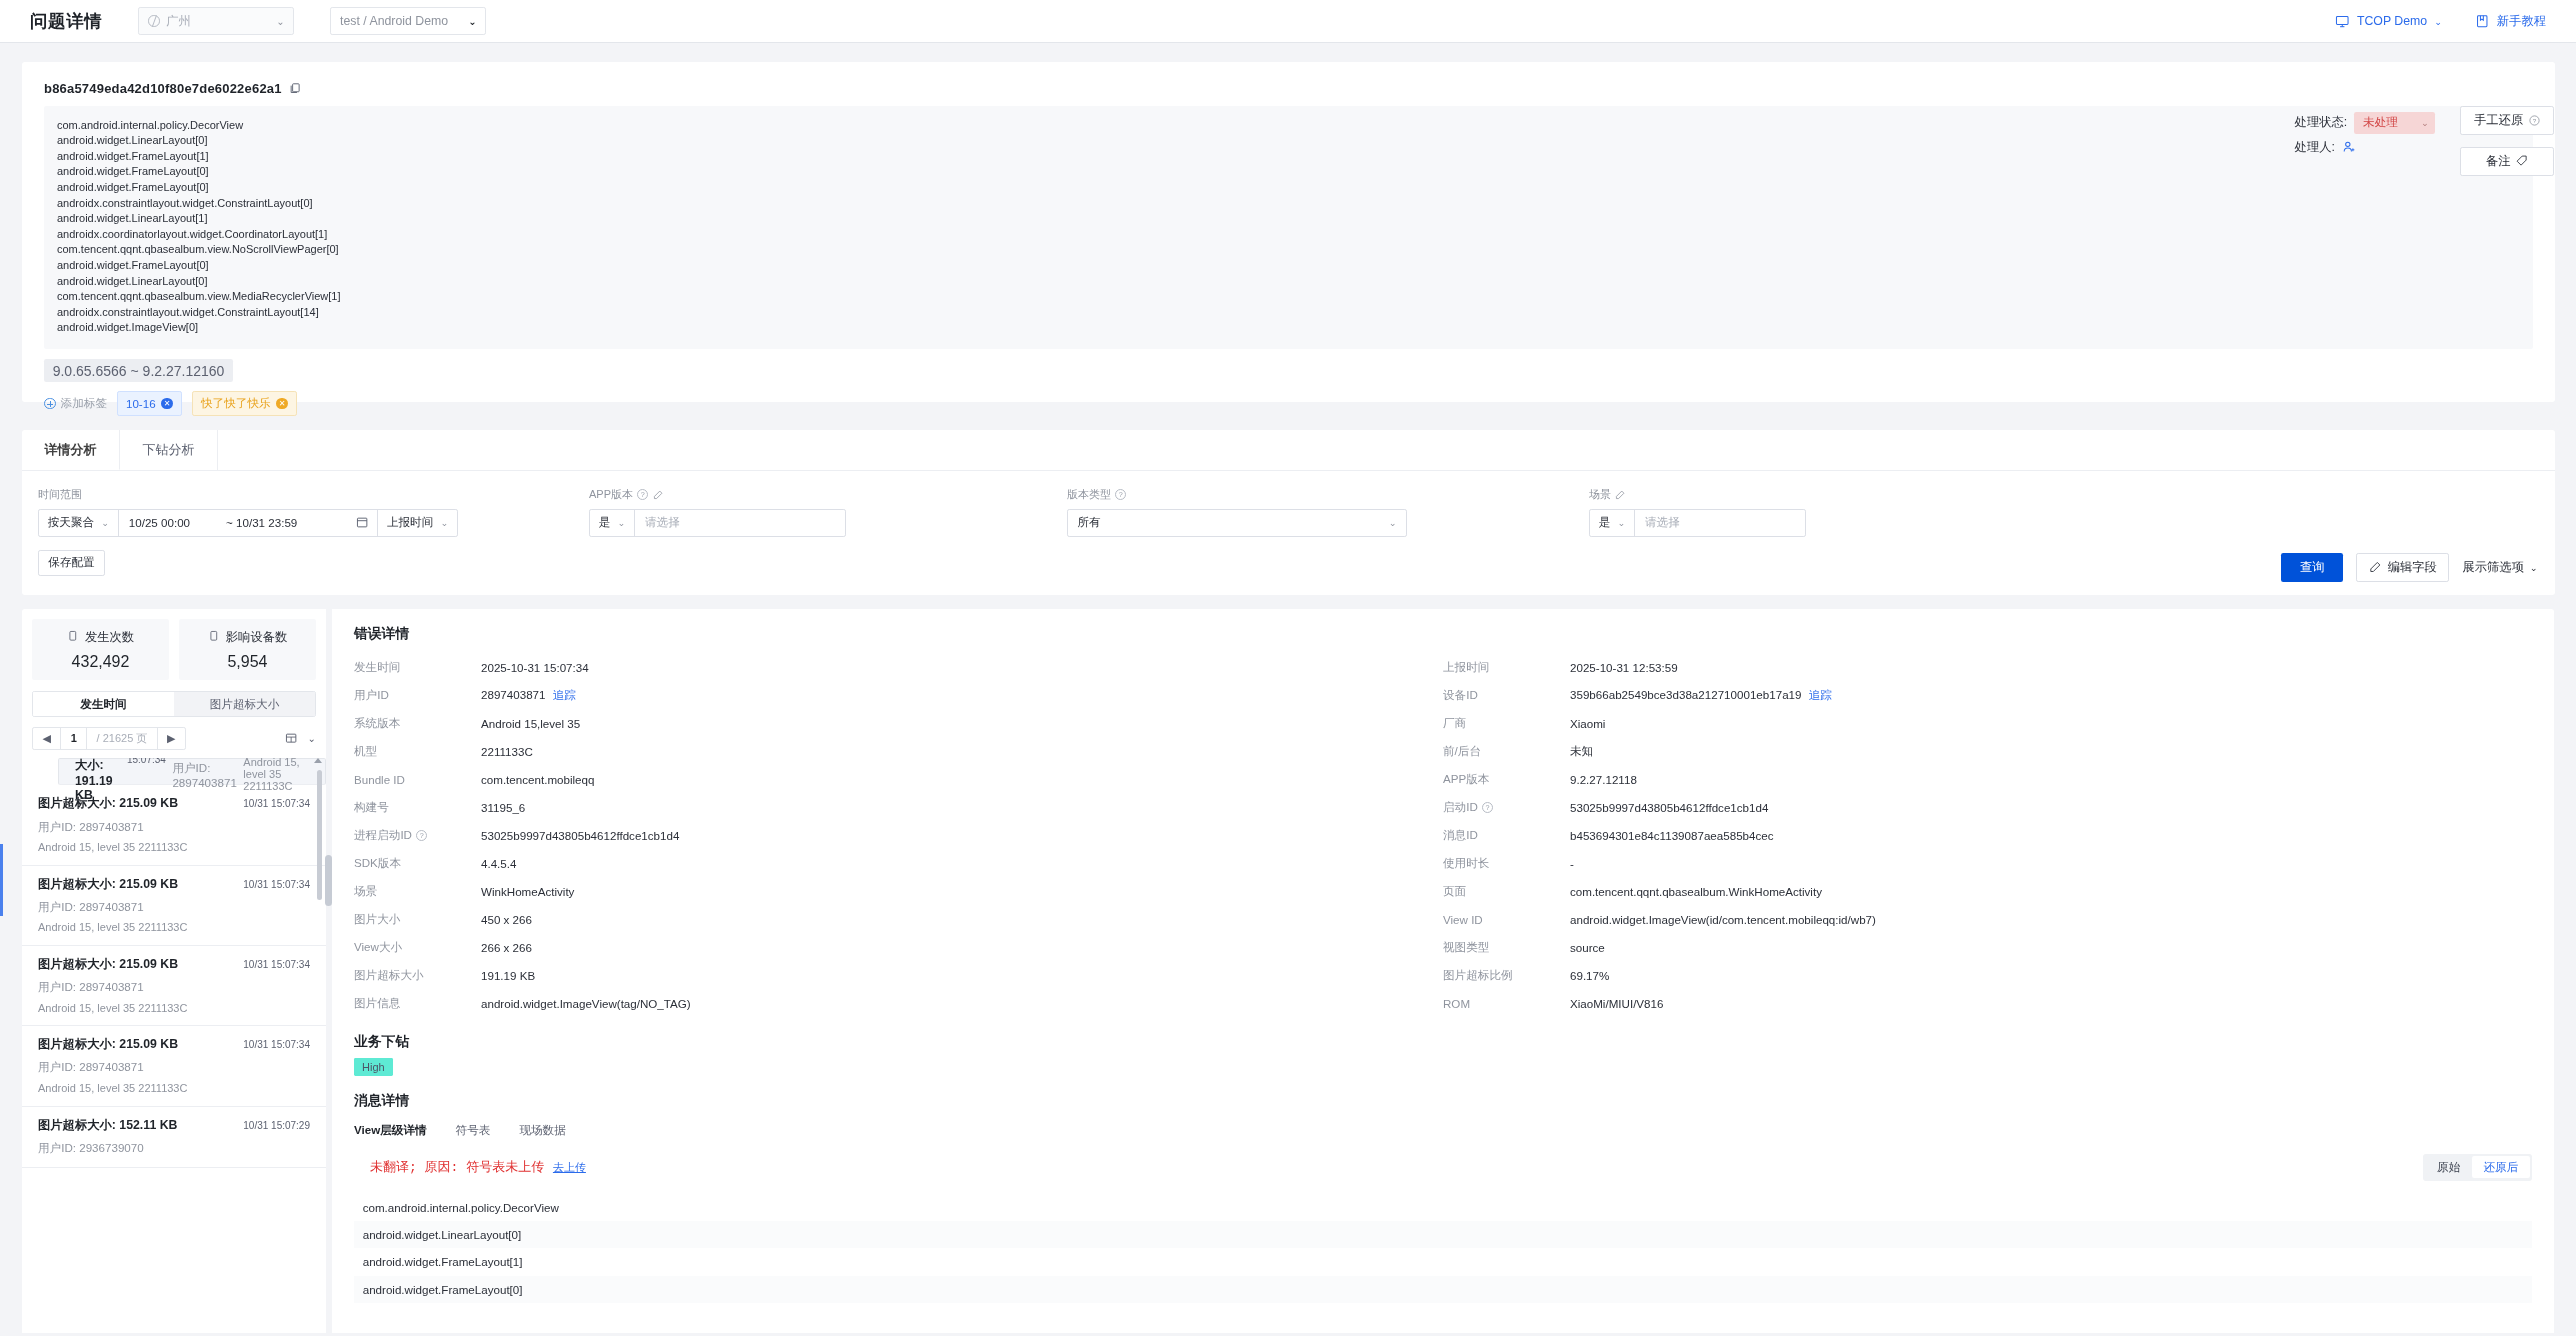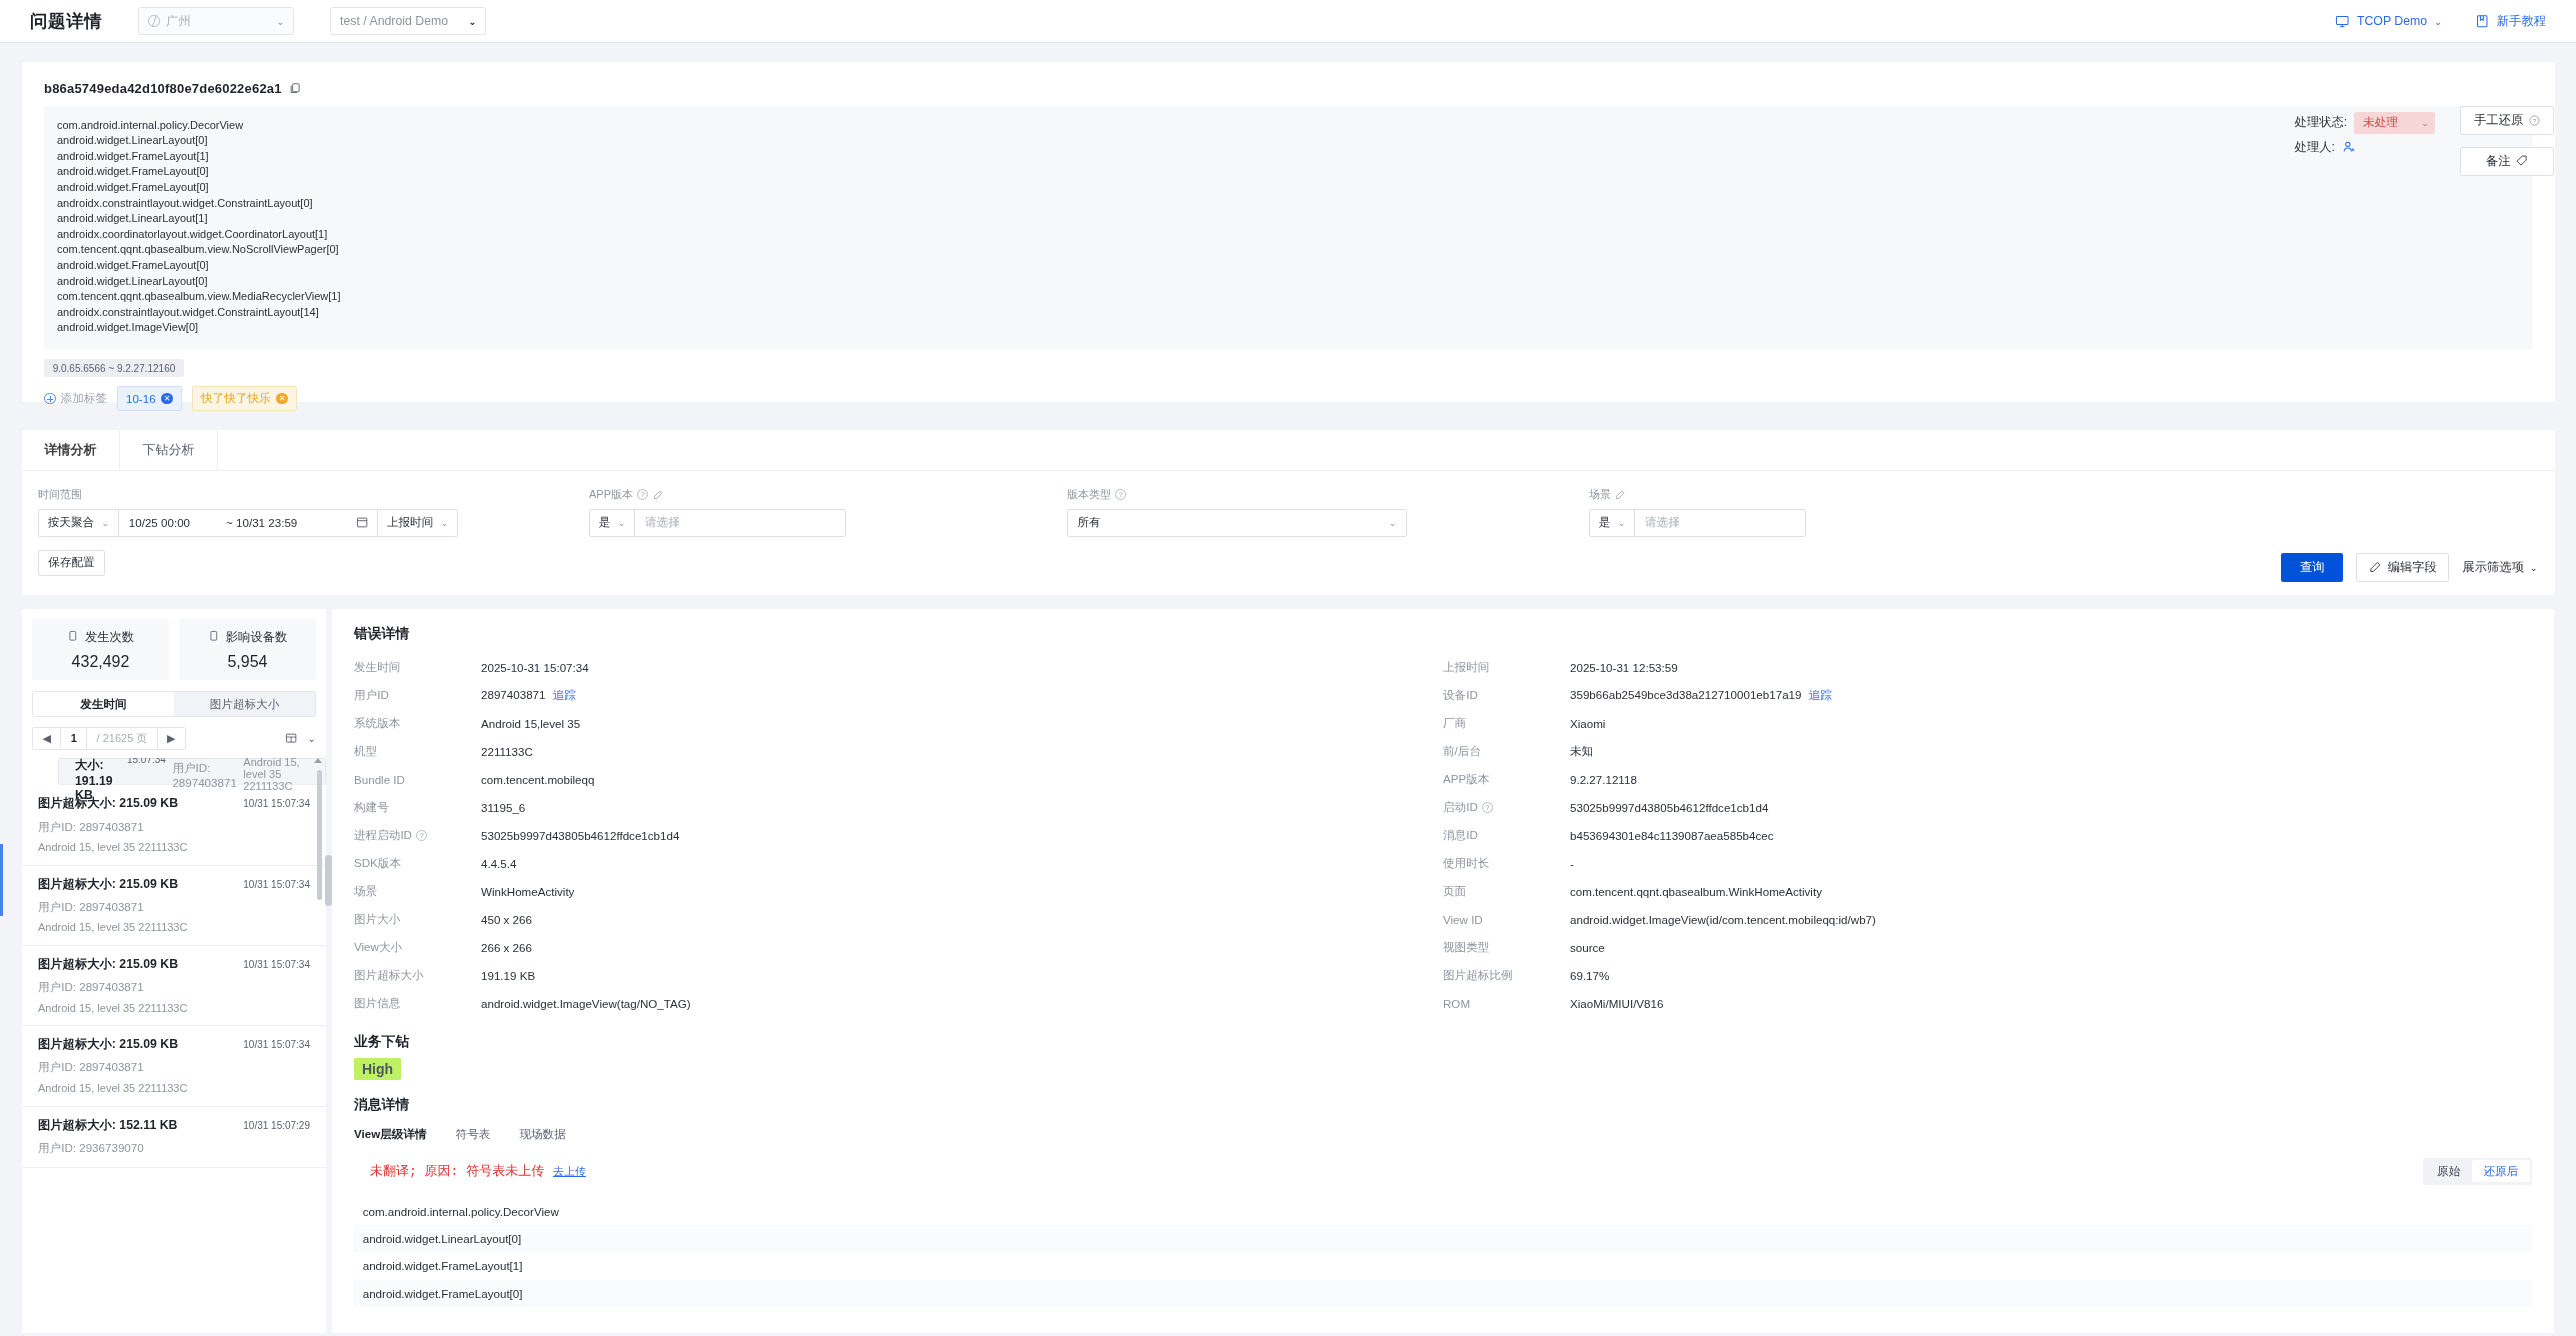--- a/index.html
+++ b/index.html
@@ -32,21 +32,21 @@
   .tlink { display: flex; align-items: center; gap: 7.2px; color: #2b6beb; font-size: 12.3px; cursor: pointer; }
   .tlink svg { display:block; }
 
   
   .card { background: #fff; border-radius: 2.9px; }
   .stack-card { position: absolute; left: 22px; top: 62px; width: 2533px; height: 340px; padding: 19px 22px 0 22px; }
   .hash-row { display:flex; align-items:center; gap:7.2px; font-size:13px; font-weight:bold; color:#1f2329; letter-spacing:0.2px;}
   .copy-ic { color:#5c6170; cursor:pointer; }
   .stackbox { margin-top: 10px; background:#f7f8fa; border-radius:2.2px; padding: 11.6px 13px 13px 13px; }
   .stackbox div { font-size: 11px; line-height: 15.6px; color: #2b2f38; white-space: nowrap; }
-  .ver-tag { display:inline-block; margin-top:10px; background:#eceef2; color:#5c6170; font-size:10px; padding:3.6px 8.7px; border-radius:2.2px;}
+  .ver-tag { display:inline-block; margin-top:10px; background:#eceef2; color:#5c6170; font-size:14px; padding:3.6px 8.7px; border-radius:2.2px;}
   .tag-row { display:flex; align-items:center; gap:10px; margin-top:9.4px; }
   .tag-add { display:flex; align-items:center; gap:5px; color:#9aa0ab; font-size:11.6px; cursor:pointer; }
   .plus-ic { width:11.6px;height:11.6px;border:1px solid #4a90e2;border-radius:50%;position:relative;flex:none;}
   .plus-ic:before,.plus-ic:after{content:"";position:absolute;background:#4a90e2;}
   .plus-ic:before{left:2.2px;top:4.9px;width:5.8px;height:1px;}
   .plus-ic:after{top:2.2px;left:4.9px;height:5.8px;width:1px;}
   .chip { display:flex;align-items:center;gap:5.8px;font-size:11.6px;padding:3.6px 8px;border-radius:2.2px;cursor:pointer;}
   .chip.blue { background:#eaf2ff;color:#2b6beb;border:0.7px solid #cfe0ff;}
   .chip.orange { background:#fdf5e3;color:#e8a21c;border:0.7px solid #f5e2b6;}
   .chip .x { width:11.6px;height:11.6px;border-radius:50%;display:flex;align-items:center;justify-content:center;color:#fff;font-size:8px;line-height:1;}
@@ -114,21 +114,21 @@
 
   .right-panel { position:absolute; left:332px; top:609px; width:2222px; height:724px; background:#fff; border-radius:0 2.9px 0 0; padding: 16px 22px 0 22px; overflow:hidden;}
   .sec-h { font-size:13.8px; font-weight:bold; color:#1f2329; }
   .kv-wrap { display:flex; margin-top:10px; }
   .kv-col { width:1101px; }
   .kv { display:flex; height:28px; align-items:center; font-size:11.6px; }
   .kv .k { width:127px; color:#8f949e; display:flex; align-items:center; gap:4.3px; flex:none;}
   .kv .v { color:#2b2f38; }
   .kv .v a { color:#2b6beb; text-decoration:none; margin-left:7.2px; cursor:pointer;}
   .sec-h2 { font-size:13.8px; font-weight:bold; color:#1f2329; margin-top:16px; }
-  .badge-high { display:inline-block; margin-top:7.2px; background:#bef264; color:#4d5466; font-size:14px; padding:2.9px 8px; border-radius:1.4px;font-weight:bold; }
+  .badge-high { display:inline-block; margin-top:7.2px; background:#5eead4; color:#4d5466; font-size:11px; padding:2.9px 8px; border-radius:1.4px; }
   .msg-tabs { display:flex; gap:29px; margin-top:13px; font-size:11.6px; color:#5c6170; }
   .msg-tabs .on { color:#1f2329; font-weight:bold; }
   .msg-tabs div { cursor:pointer; }
   .warn-row { display:flex; align-items:center; margin-top:16px; padding-left:16px; }
   .warn-txt { color:#e03131; font-size:13px;font-family:Liberation Mono, monospace; }
   .warn-link { color:#2b6beb; font-size:11px; margin-left:8.7px; text-decoration:underline; cursor:pointer; }
   .seg-orig { margin-left:auto; display:flex; background:#f0f2f5; border-radius:2.9px; padding:2.2px; }
   .seg-orig div { padding:3.6px 11.6px; font-size:11.6px; border-radius:2.2px; cursor:pointer; color:#3d4350;}
   .seg-orig .on { background:#fff; color:#2b6beb; }
   .trace { margin-top:13px; }

